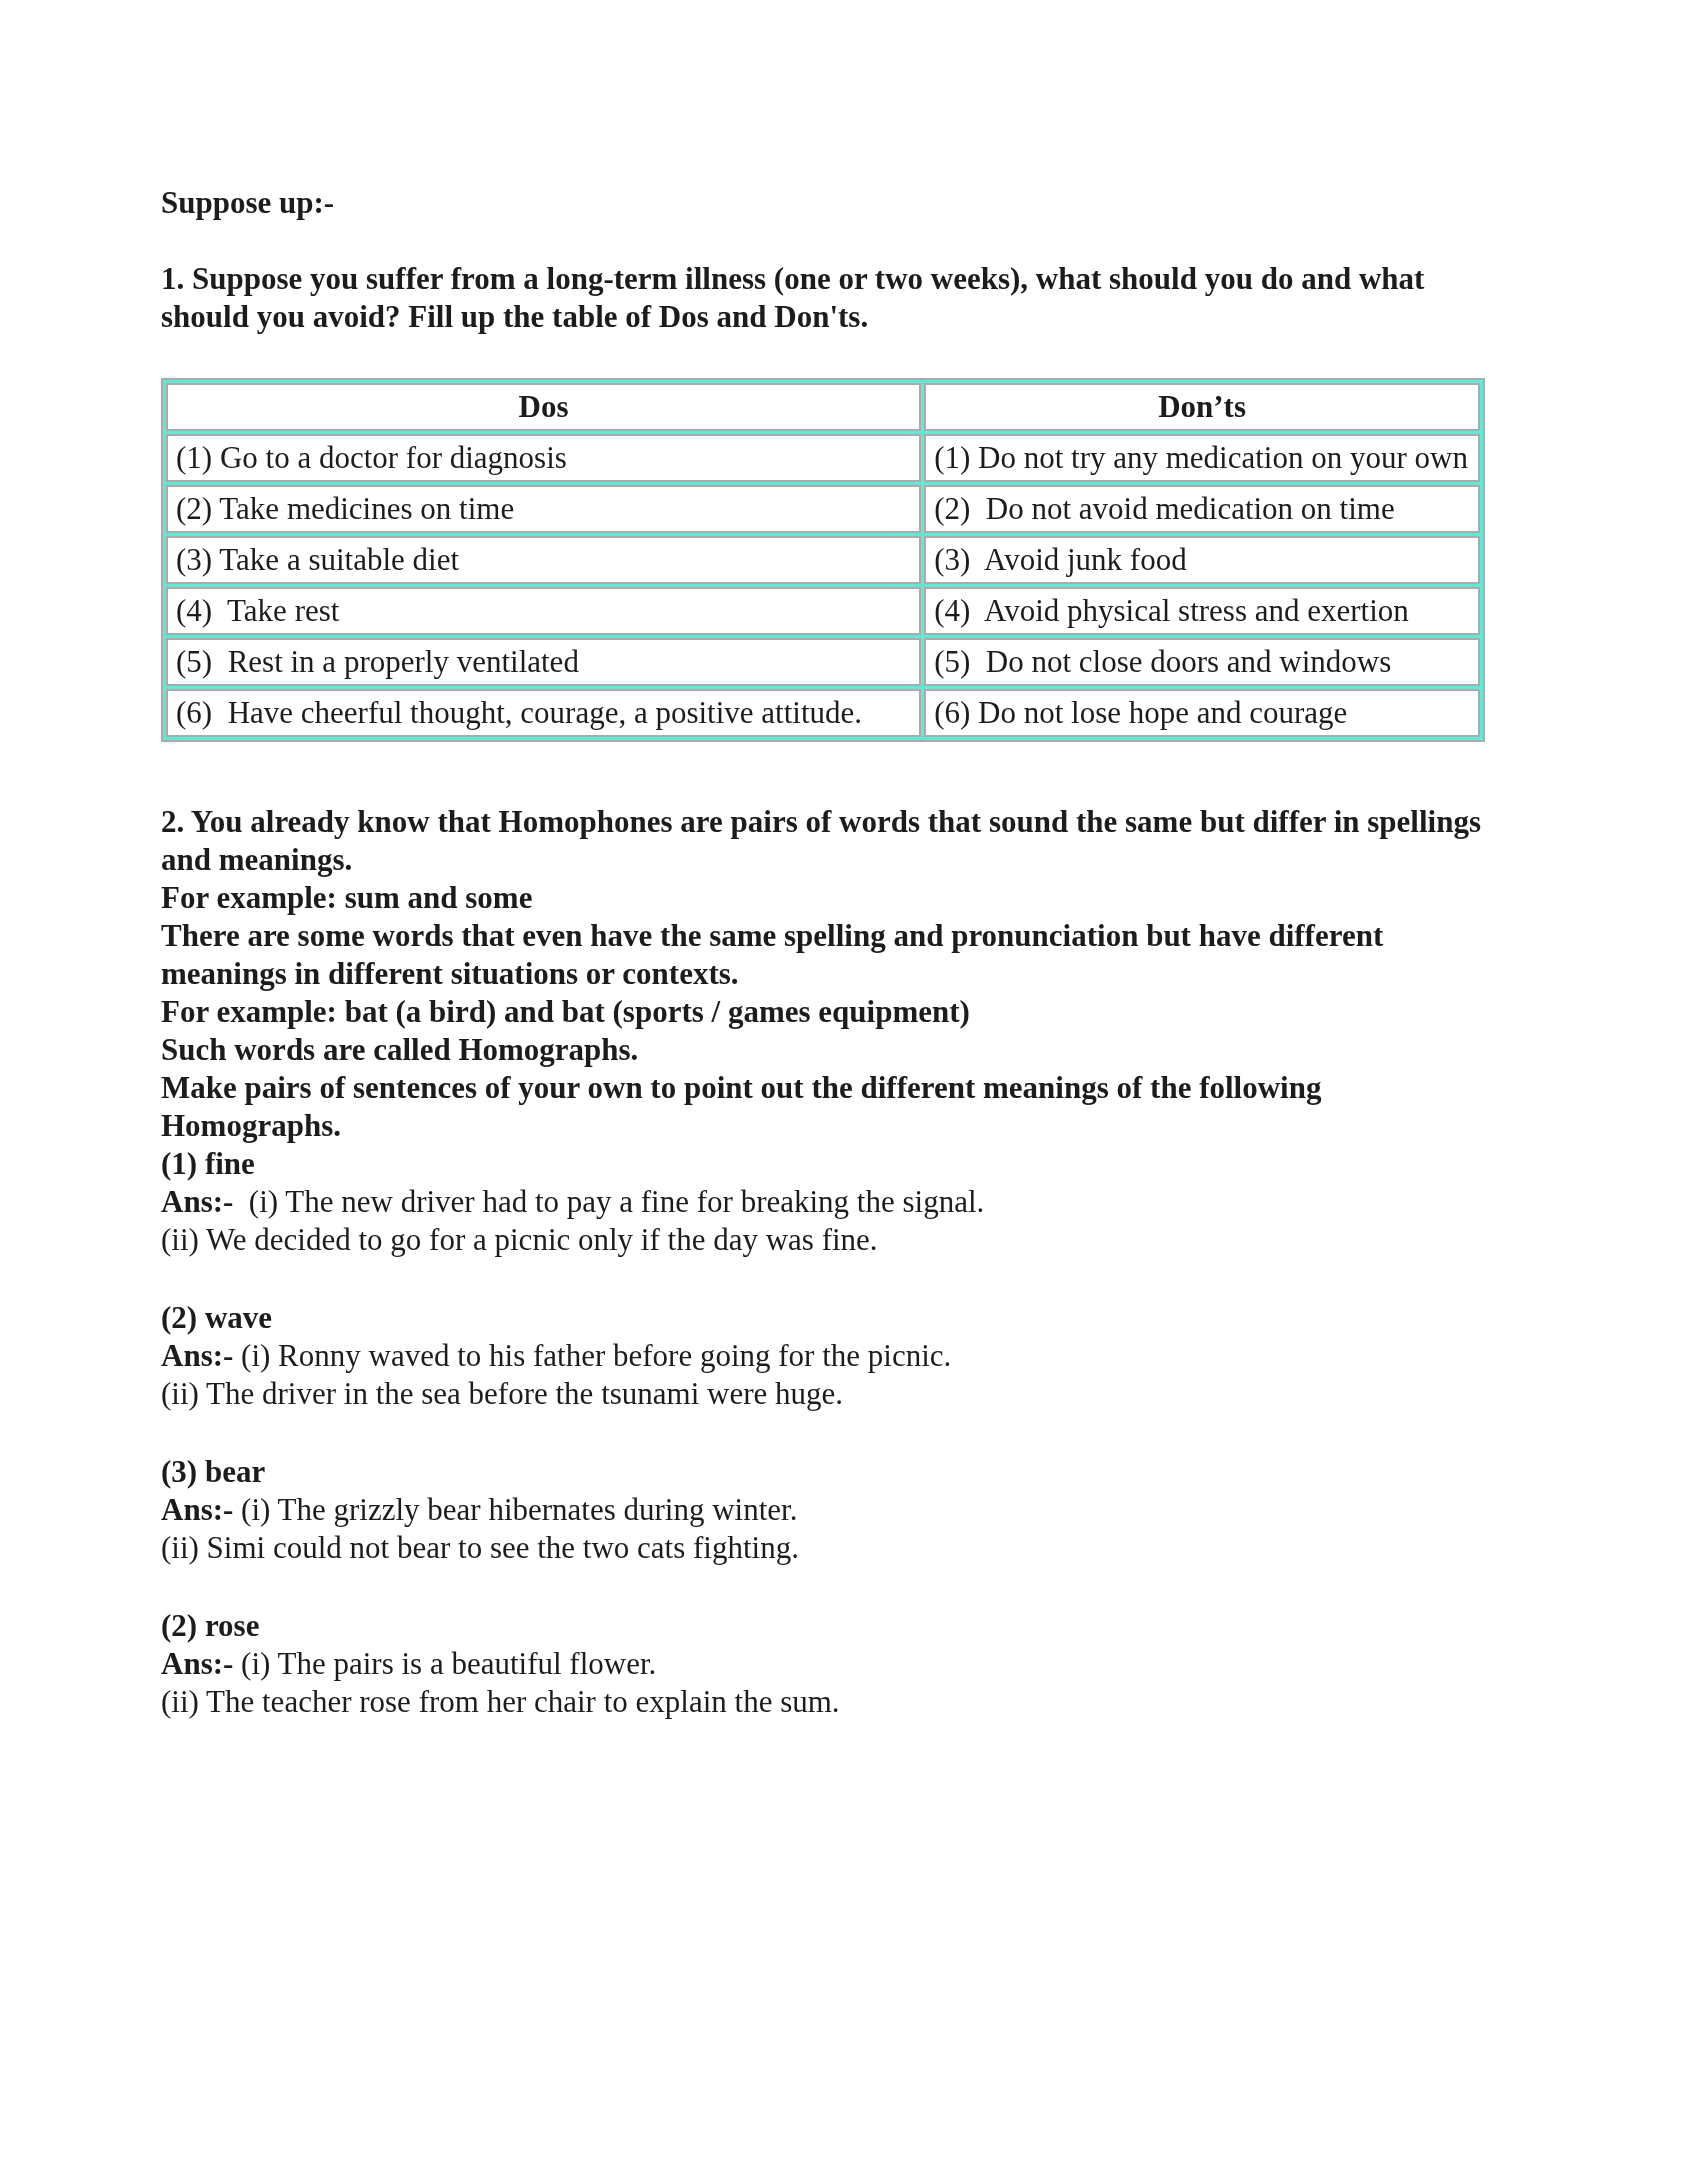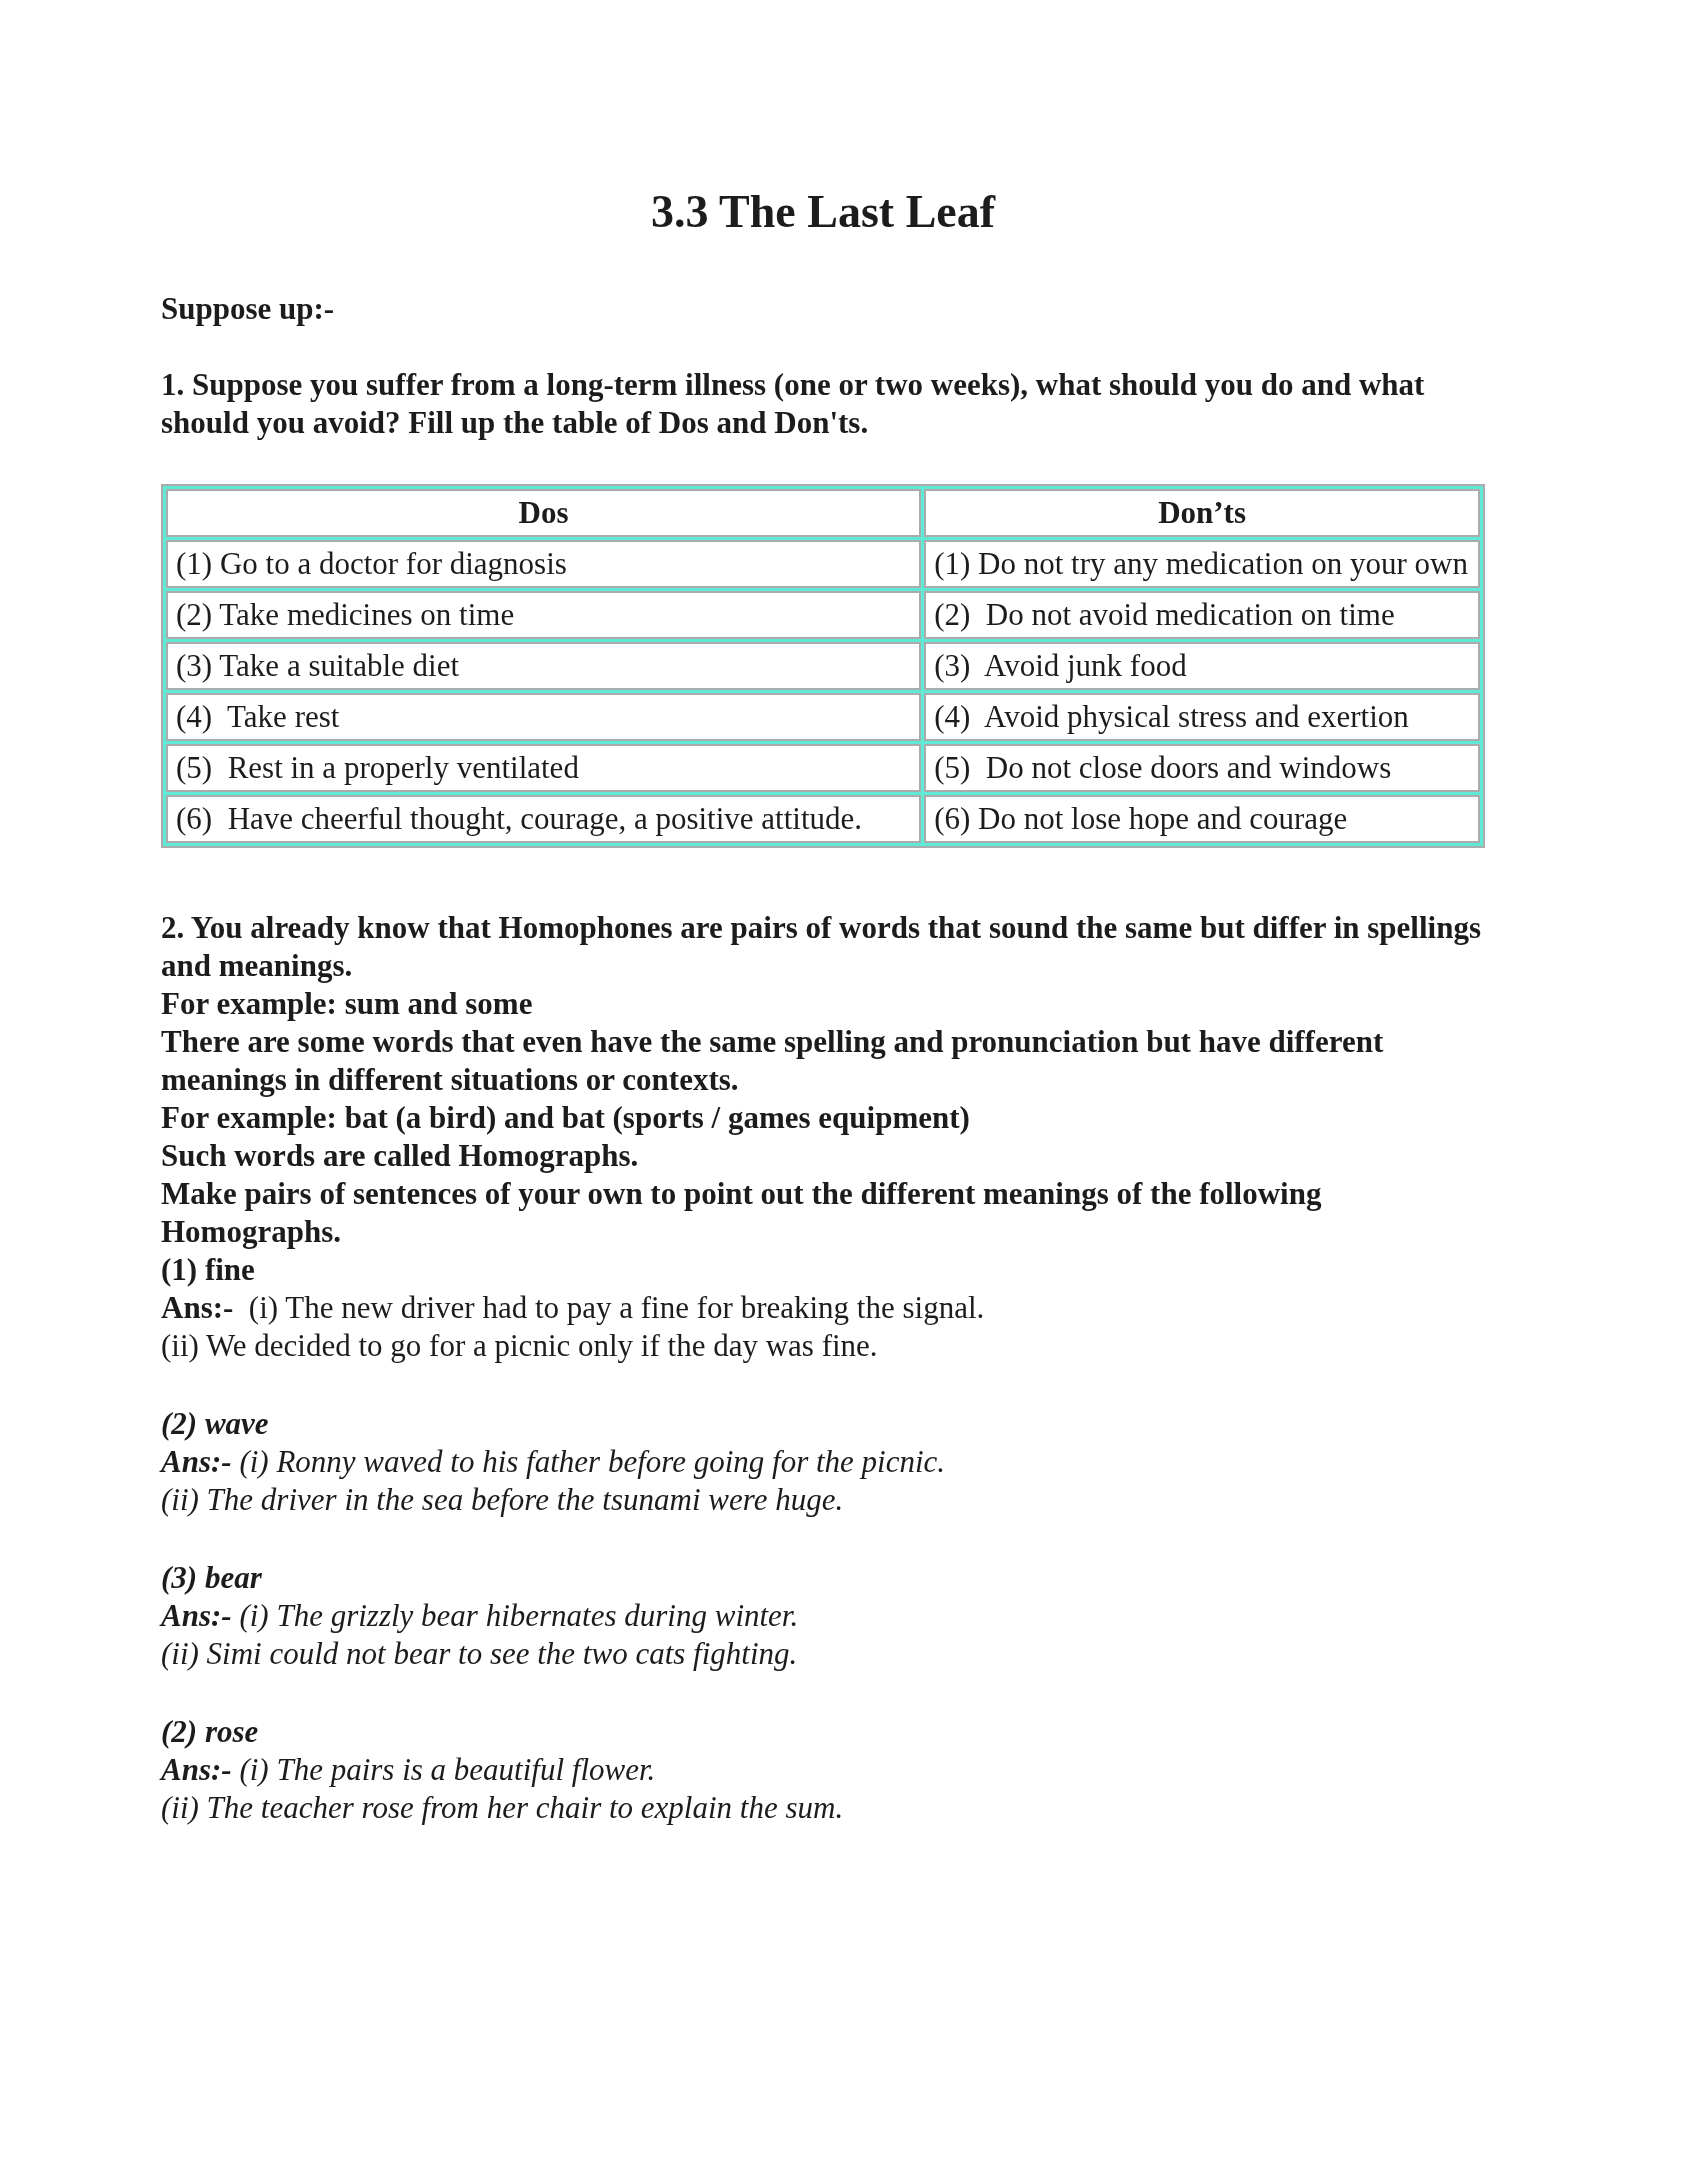--- a/index.html
+++ b/index.html
@@ -58,29 +58,28 @@
     text-align: left;
     padding: 3px 8px;
     font-weight: 400;
   }
   .col-dos { width: 57.6%; }
   .col-donts { width: 42.4%; }
 
   .q2-block .para { margin: 0; }
 
   .homo { margin: 0; }
-  .homo:not(:first-child) { margin-top: 40px; font-style: italic; }
+  .homo:not(:first-child) { margin-top: 40px; }
   .ans-label { font-weight: 700; text-align: right; }
 </style>
 </head>
 <body>
 
 <div class="doc-page">
 
-  <h1 class="title">3.3 The Last Leaf</h1>
 
   <p class="para bold warmup">Suppose up:-</p>
 
   <p class="para bold q1">1. Suppose you suffer from a long-term illness (one or two weeks), what should you do and what should you avoid? Fill up the table of Dos and Don'ts.</p>
 
   <table class="dd">
     <colgroup>
       <col class="col-dos">
       <col class="col-donts">
     </colgroup>

